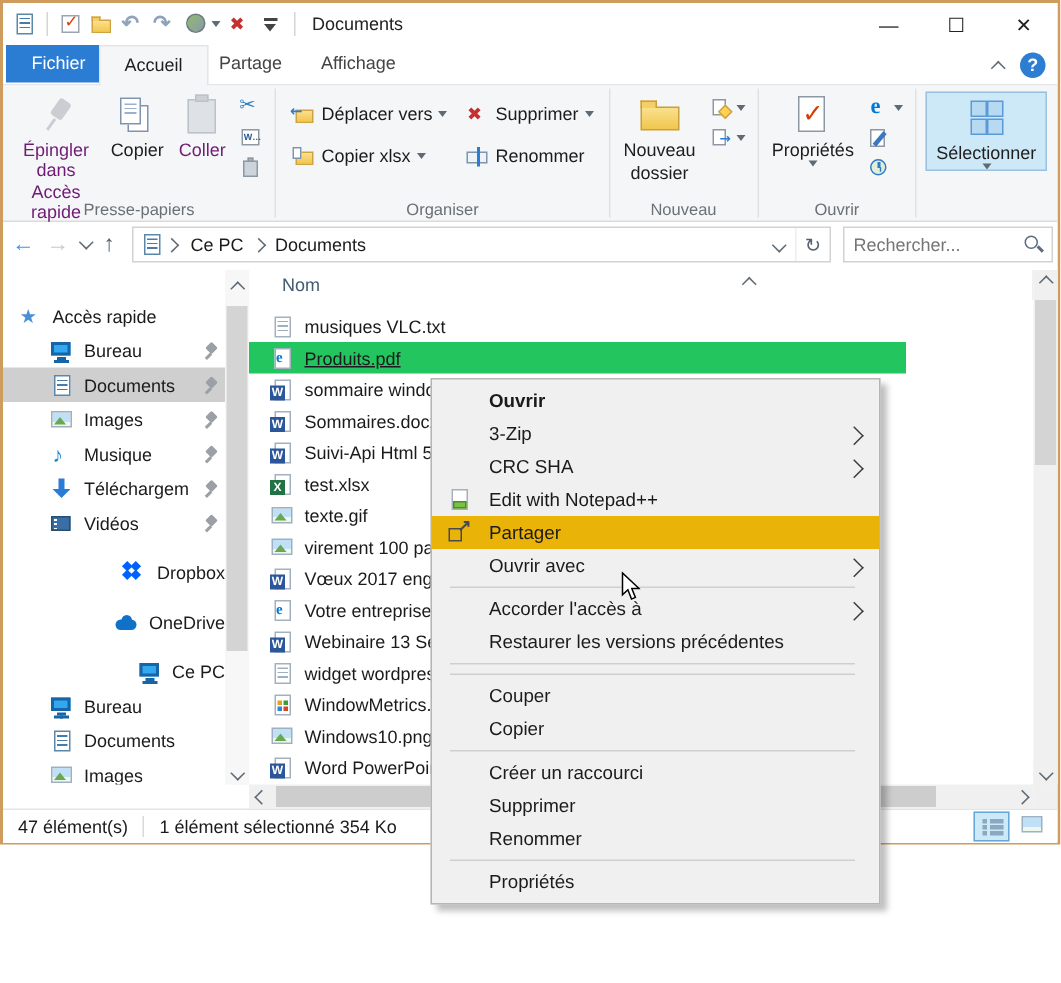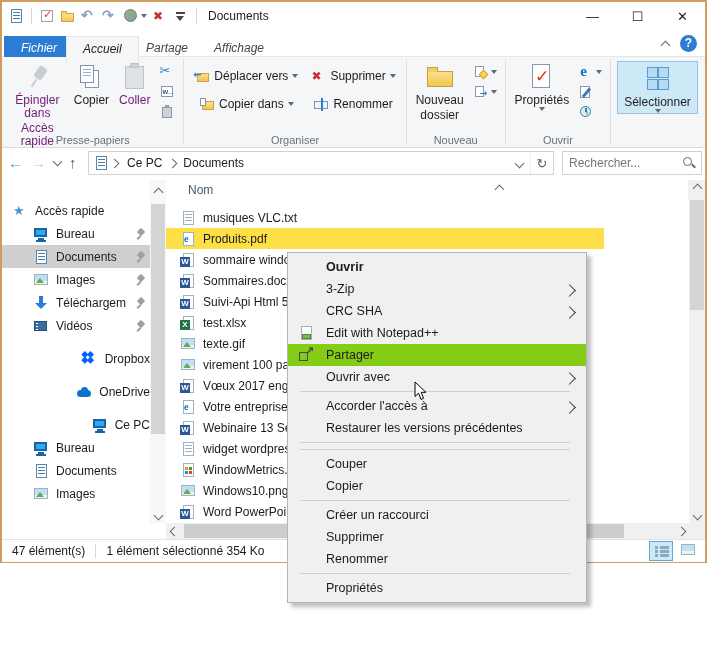--- a/index.html
+++ b/index.html
@@ -12,39 +12,39 @@
   
   .titlebar{position:absolute;left:0;top:0;right:0;height:28px;background:#fff;}
   .qat{position:absolute;left:6px;top:4px;display:flex;align-items:center;gap:5px;height:20px;}
   .qsep{width:1px;height:16px;background:#d5d5d5;margin:0 2px;}
   .title{position:absolute;left:206px;top:0;line-height:28px;font-size:12px;color:#222;}
   .ctrls{position:absolute;right:0;top:0;display:flex;}
   .ctrl{width:45px;height:28px;display:flex;align-items:center;justify-content:center;color:#222;font-size:13px;}
   
   .tabrow{position:absolute;left:0;top:28px;right:0;height:27px;background:#fff;}
   .tabrow .edge{position:absolute;left:0;right:0;bottom:0;height:1px;background:#e4e5e7;}
-  .tab{position:absolute;top:6px;height:25px;line-height:25px;padding:0 16px;color:#444;font-style:italic;}
+  .tab{position:absolute;top:0;height:25px;line-height:25px;padding:0 16px;color:#444;}
   .tab-file{left:2px;background:#2b7cd3;color:#fff;padding:0 17px;}
   .tab-active{background:#f5f6f7;border:1px solid #e4e5e7;border-bottom:none;color:#1e1e1e;z-index:3;height:26px;}
   .ribbon-collapse{position:absolute;right:32px;top:8px;width:16px;height:14px;display:flex;align-items:center;justify-content:center;}
   .help{position:absolute;right:8px;top:5px;width:17px;height:17px;border-radius:50%;background:#2d7dd2;color:#fff;
         font-weight:bold;font-size:12px;text-align:center;line-height:17px;}
   
   .ribbon{position:absolute;left:0;top:55px;right:0;height:90px;background:#f5f6f7;border-bottom:1px solid #d9dbdd;
           display:flex;align-items:stretch;z-index:2;}
   .rgroup{position:relative;display:flex;align-items:flex-start;padding:2px 4px 16px 4px;}
   .rgsep{width:1px;background:#e0e1e3;margin:2px 0;}
   .rglabel{position:absolute;left:0;right:0;bottom:1px;text-align:center;font-size:11px;color:#6a7076;}
   .rbig{display:flex;flex-direction:column;align-items:center;padding:3px 5px;text-align:center;line-height:13px;color:#1e1e1e;}
   .rbig .lab{margin-top:2px;}
   .rbig.dis{color:#701a75;}
   .rsmallcol{display:flex;flex-direction:column;justify-content:flex-start;gap:2px;padding:4px 2px;}
   .rmini{height:18px;display:flex;align-items:center;gap:2px;padding:0 2px;}
   .rcol{display:flex;flex-direction:column;gap:6px;padding:6px 2px;}
-  .rrow{display:flex;align-items:center;gap:4px;height:22px;padding:0 4px;white-space:nowrap;justify-content:center;}
+  .rrow{display:flex;align-items:center;gap:4px;height:22px;padding:0 4px;white-space:nowrap;}
   .rsel{background:#cde8f7;border:1px solid #9ac1e0;margin:2px;padding:2px 6px 0 6px;}
   
   .chv{display:inline-block;width:6px;height:6px;border-right:1px solid #5f6a75;border-bottom:1px solid #5f6a75;transform:rotate(45deg);}
   .chv.up{transform:rotate(-135deg);}
   .chv.left{transform:rotate(135deg);}
   .chv.right{transform:rotate(-45deg);}
   .chv.big{width:8px;height:8px;border-color:#3c3c3c;}
   .tri{display:inline-block;width:0;height:0;border-left:3px solid transparent;border-right:3px solid transparent;border-top:4px solid #5f6a75;}
   
   .addrrow{position:absolute;left:0;top:145px;right:0;height:33px;background:#fff;}
@@ -75,21 +75,21 @@
   .sbbtn{position:absolute;left:0;width:16px;height:16px;display:flex;align-items:center;justify-content:center;background:#f7f7f7;}
   .sbthumb{position:absolute;left:1px;width:14px;background:#d4d4d4;}
   
   .list{position:absolute;left:164px;top:0;width:523px;bottom:0;overflow:hidden;}
   .col-header{position:absolute;left:0;top:0;right:0;height:20px;background:#fff;z-index:2;
               color:#415b73;line-height:20px;padding-left:22px;border-right:1px solid #f0f0f0;}
   .sortchv{position:absolute;left:330px;top:6px;}
   .rows{position:absolute;left:0;top:20px;right:0;bottom:0;}
   .frow{display:flex;align-items:center;height:21px;padding-left:14px;white-space:nowrap;width:424px;}
   .frow .fname{margin-left:7px;}
-  .frow.selected{background:#fde047;}
+  .frow.selected{background:#22c55e;text-decoration:underline;}
   .frow.clipped-top{height:7px;overflow:hidden;}
   
   .listsb{position:absolute;right:0px;top:0;width:16px;bottom:0;background:#f0f0f0;}
   
   .hscroll{position:absolute;left:164px;top:521px;width:523px;height:16px;background:#f0f0f0;}
   .hthumb{position:absolute;top:1px;height:14px;left:18px;width:440px;background:#cdcdcd;}
   .hbtn{position:absolute;top:0;width:16px;height:16px;display:flex;align-items:center;justify-content:center;}
   .corner{position:absolute;left:687px;top:521px;width:16px;height:16px;background:#f0f0f0;}
   
   .status{position:absolute;left:0;top:537px;right:0;height:22px;background:#fff;border-top:1px solid #e4e4e4;
@@ -97,21 +97,21 @@
   .stx{padding:0 10px;color:#1b1b1b;}
   .stdiv{width:1px;height:14px;background:#d9d9d9;}
   .viewbtns{margin-left:auto;display:flex;gap:4px;padding-right:6px;}
   .vbtn{width:22px;height:18px;display:flex;align-items:center;justify-content:center;position:relative;}
   .vbtn.on{background:#cde8f7;border:1px solid #66a7d8;}
   
   .cmenu{position:absolute;left:287px;top:252px;width:300px;background:#f0f0f0;border:1px solid #b5b5b5;
          box-shadow:4px 4px 4px rgba(0,0,0,0.25);padding:3px 0;box-sizing:border-box;z-index:10;}
   .cm-item{position:relative;height:22px;display:flex;align-items:center;padding-left:38px;font-size:12.5px;color:#1b1b1b;}
   .cm-item.bold .cm-label{font-weight:bold;}
-  .cm-item.highlighted{background:#84cc16;text-align:right;}
+  .cm-item.highlighted{background:#eab308;text-align:right;}
   .cm-item .ic{position:absolute;left:10px;top:3px;}
   .cm-sub{position:absolute;right:12px;top:8px;}
   .cm-item.sep{height:7px;padding:0;}
   .cm-item.sep::after{content:"";position:absolute;left:12px;right:16px;top:3px;border-top:1px solid #cfcfcf;}
   
   .cursor{position:absolute;left:414px;top:381px;z-index:20;}
   
   .ic{position:relative;display:inline-block;width:16px;height:16px;flex:none;}
   .ic::before,.ic::after{position:absolute;box-sizing:border-box;}
   
@@ -302,21 +302,21 @@
 
       <div class="rgroup" style="width:216px">
         <div class="rcol">
           <div class="rrow">
             <span class="ic ic-moveto-icon"></span>
             <span>Déplacer vers</span>
               <span class="tri"></span>
           </div>
           <div class="rrow">
             <span class="ic ic-copyto-icon"></span>
-            <span>Copier dans</span>
+            <span>Copier xlsx</span>
               <span class="tri"></span>
           </div>
         </div>
         <div class="rcol">
           <div class="rrow">
             <span class="ic ic-delete-icon"></span>
             <span>Supprimer</span>
               <span class="tri"></span>
           </div>
           <div class="rrow">
@@ -421,20 +421,25 @@
             <span class="ic pin-icon"></span>
           </div>
           <div class="nav-item child selected">
             <span class="ic ic-document-icon"></span>
             <span class="nav-label">Documents</span>
             <span class="ic pin-icon"></span>
           </div>
           <div class="nav-item child">
             <span class="ic ic-pictures-icon"></span>
             <span class="nav-label">Images</span>
+            <span class="ic pin-icon"></span>
+          </div>
+          <div class="nav-item child">
+            <span class="ic ic-music-icon"></span>
+            <span class="nav-label">Musique</span>
             <span class="ic pin-icon"></span>
           </div>
           <div class="nav-item child">
             <span class="ic ic-downloads-icon"></span>
             <span class="nav-label">Téléchargem</span>
             <span class="ic pin-icon"></span>
           </div>
           <div class="nav-item child">
             <span class="ic ic-videos-icon"></span>
             <span class="nav-label">Vidéos</span>

